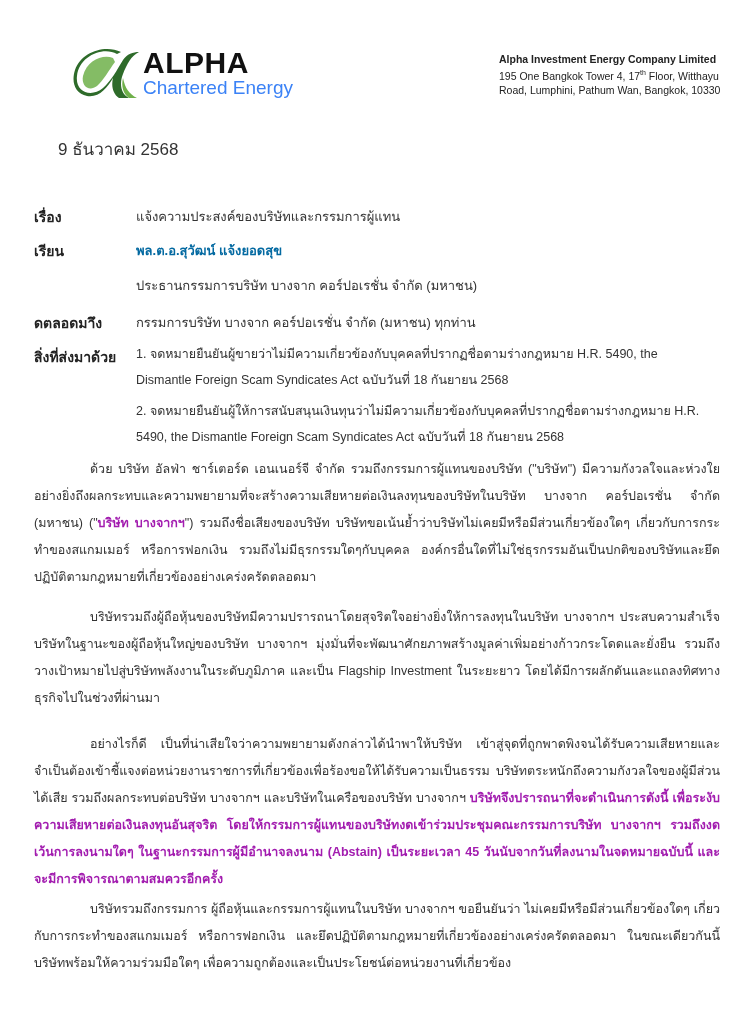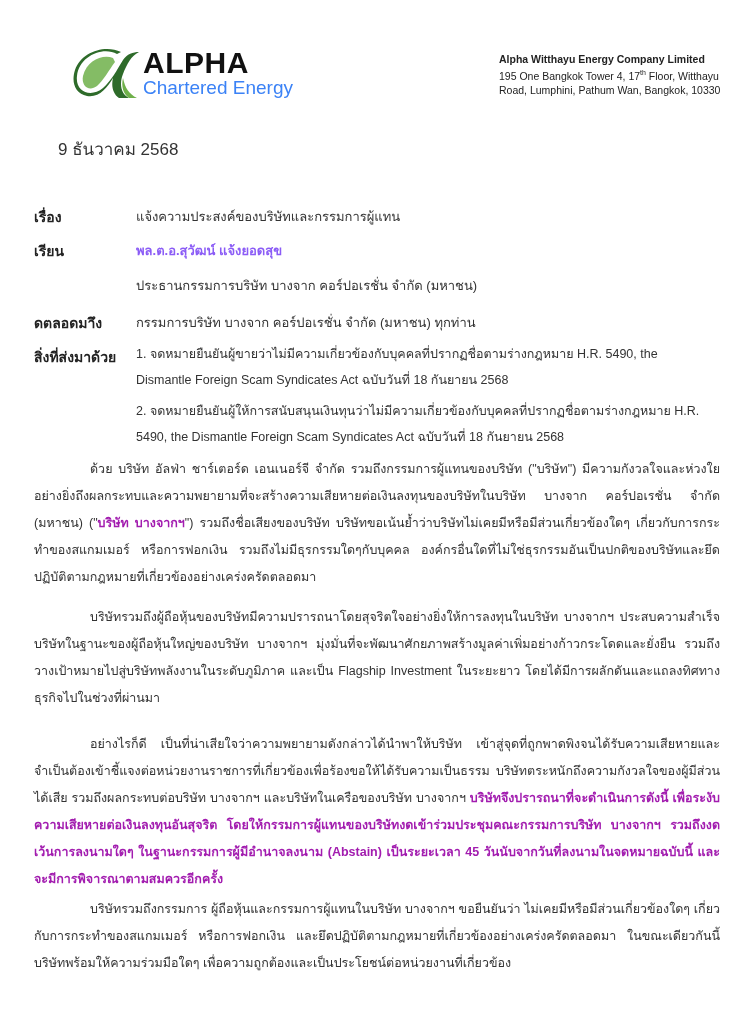--- a/index.html
+++ b/index.html
@@ -15,21 +15,21 @@
   .logo-sub { position: absolute; left: 70px; top: 33px; font-size: 19px; color: #3b82f6; line-height: 18px; white-space: nowrap; }
   .company { position: absolute; left: 454px; top: 44px; font-size: 10.5px; line-height: 14px; color: #222; }
   .company .cname { font-weight: bold; }
   .company sup { font-size: 7px; }
 
   .date { position: absolute; left: 34px; top: 135px; font-size: 17px; color: #333; margin-left: 24px; }
 
   .field-row { position: absolute; left: 34px; font-size: 13px; }
   .field-label { position: absolute; left: 0; top: 0; font-weight: bold; font-size: 14px; color: #222; white-space: nowrap; }
   .field-value { position: absolute; left: 102px; top: 0; white-space: nowrap; color: #333; }
-  .field-value.bold { font-weight: bold; color: #8b5cf6; }
+  .field-value.bold { font-weight: bold; color: #0369a1; }
 
   .attach { position: absolute; left: 136px; font-size: 12.5px; line-height: 26px; width: 580px; color: #333; }
 
   .para { position: absolute; left: 34px; width: 686px; font-size: 12.5px; line-height: 27px; color: #333; text-align: justify; }
   .para .indent { display: inline-block; width: 56px; }
   .para b { color: #a21caf; }
 </style>
 </head>
 <body>
 
@@ -37,21 +37,21 @@
   <div class="logo">
     <svg class="logo-mark" viewBox="0 0 68 52">
       <path d="M44 6 C30 -2 6 8 4 28 C2 44 18 50 30 40 C38 33 44 22 50 12 C54 6 60 4 66 4 C58 8 54 16 50 26 C46 36 48 46 56 50 L46 50 C40 46 38 38 40 30 C34 40 26 50 14 48 C2 46 -2 34 2 22 C8 4 32 -4 48 4 Z" fill="#2e6b2a"></path>
       <path d="M40 10 C30 6 14 12 10 28 C8 38 16 44 24 38 C30 33 36 22 42 14 Z" fill="#6fb04a" opacity="0.85"></path>
       <path d="M50 30 C52 40 56 46 64 50 L56 50 C50 46 48 38 50 30 Z" fill="#6fb04a"></path>
     </svg>
     <div class="logo-title">ALPHA</div>
     <div class="logo-sub">Chartered Energy</div>
   </div>
   <div class="company">
-    <div class="cname">Alpha Witthayu Energy Company Limited</div>
+    <div class="cname">Alpha Investment Energy Company Limited</div>
     <div><span>195 One Bangkok Tower 4, 17</span><sup>th</sup><span> Floor, Witthayu</span></div>
     <div>Road, Lumphini, Pathum Wan, Bangkok, 10330</div>
   </div>
 </div>
 
 <div class="date">9 ธันวาคม 2568</div>
 
 <div class="field-row" style="top:206px;">
   <span class="field-label">เรื่อง</span>
   <span class="field-value">แจ้งความประสงค์ของบริษัทและกรรมการผู้แทน</span>

